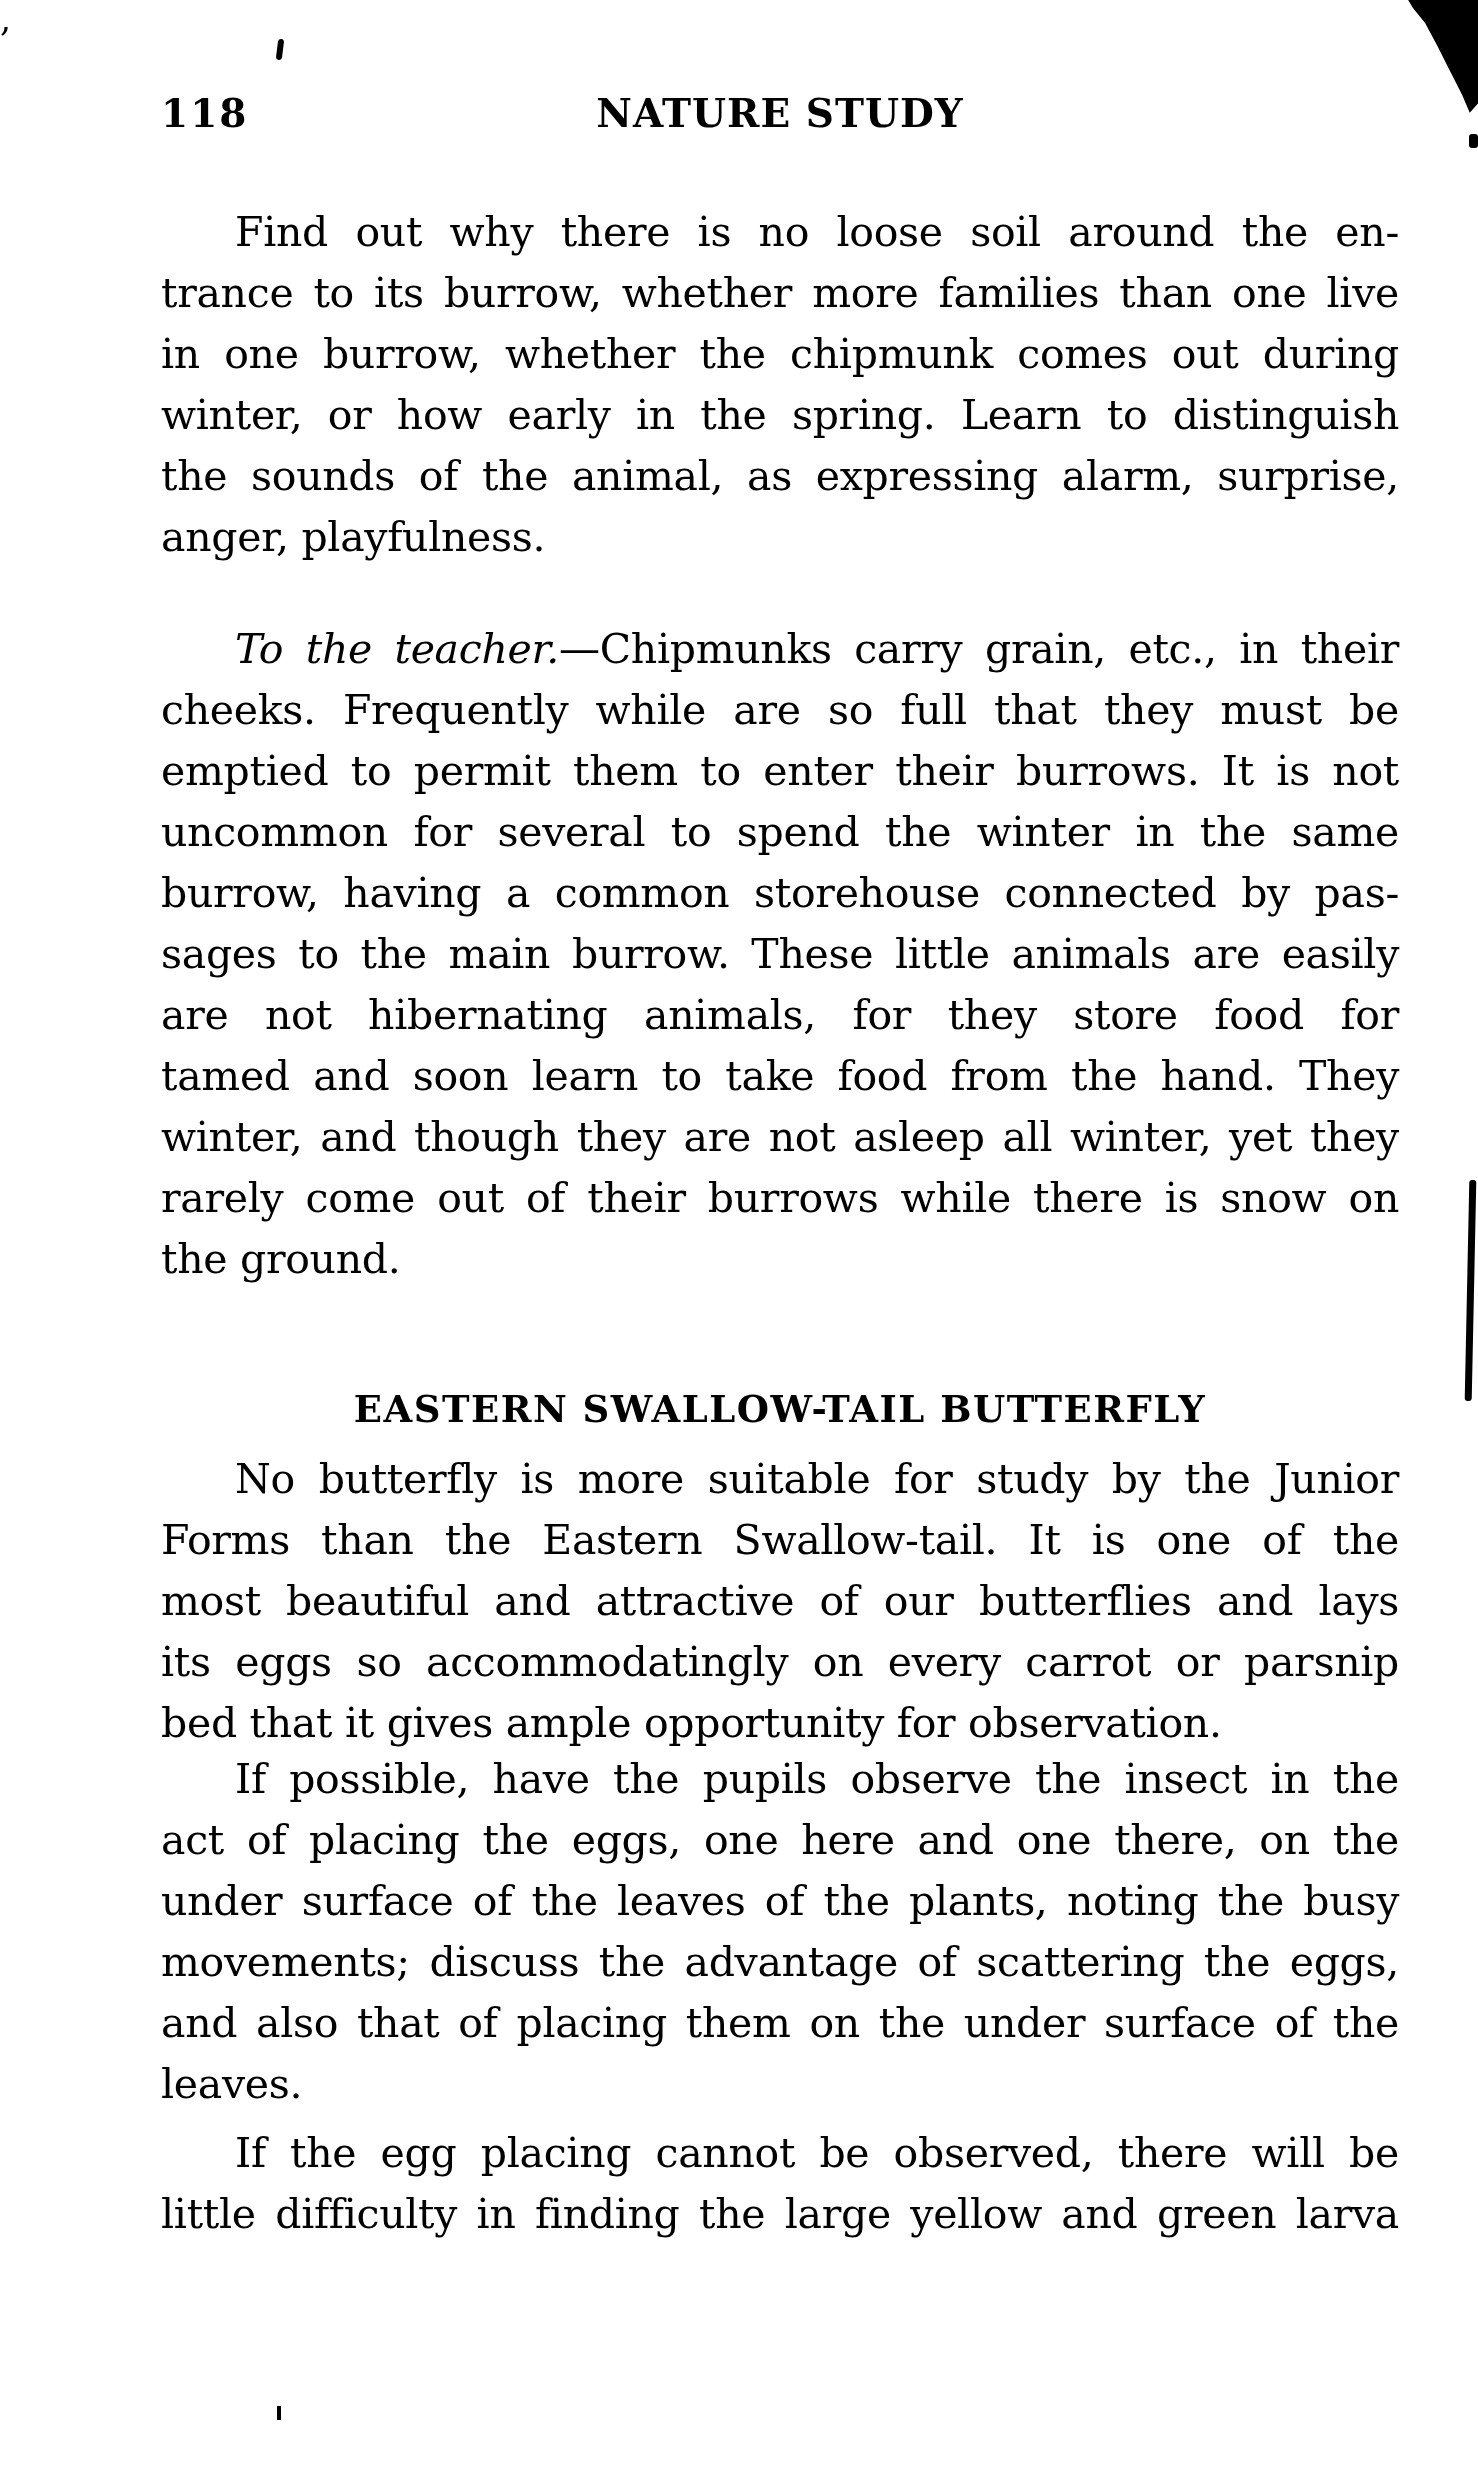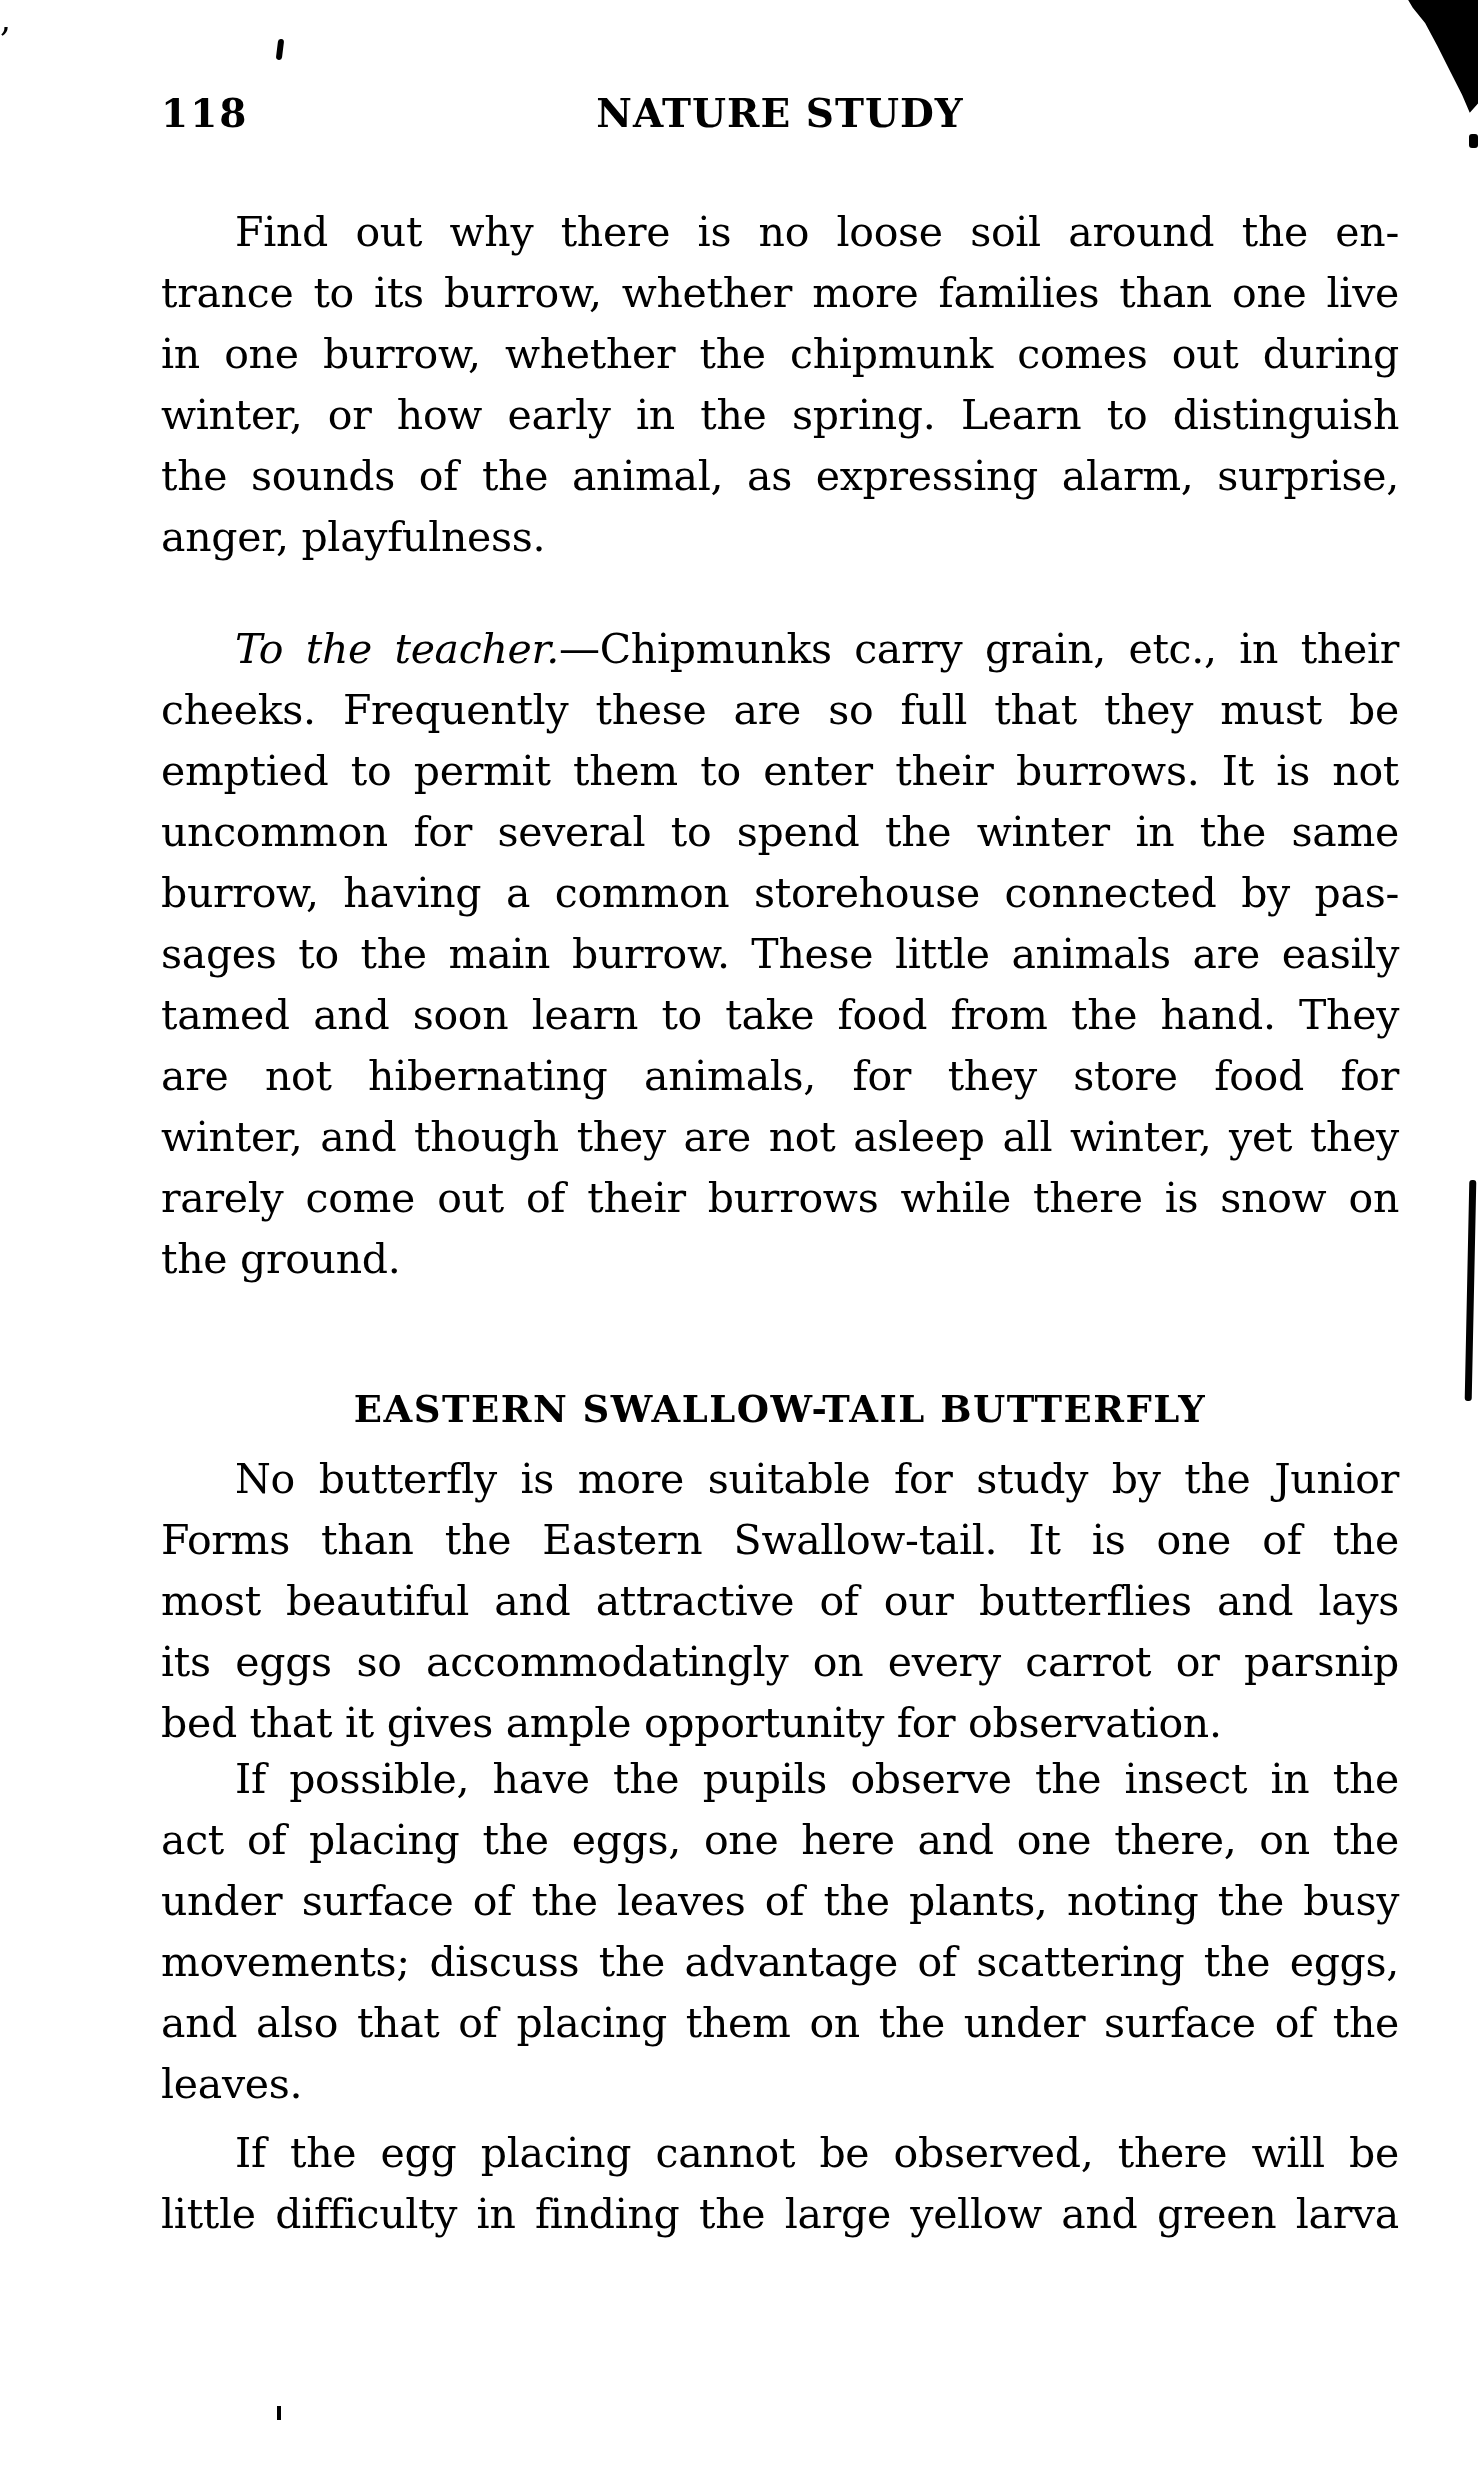--- a/index.html
+++ b/index.html
@@ -73,27 +73,27 @@
       <div class="line first">Find out why there is no loose soil around the en-</div>
       <div class="line">trance to its burrow, whether more families than one live</div>
       <div class="line">in one burrow, whether the chipmunk comes out during</div>
       <div class="line">winter, or how early in the spring.  Learn to distinguish</div>
       <div class="line">the sounds of the animal, as expressing alarm, surprise,</div>
       <div class="line last">anger, playfulness.</div>
     </div>
 
   <div class="para p2">
       <div class="line first"><i>To the teacher.</i>—Chipmunks carry grain, etc., in their</div>
-      <div class="line">cheeks.  Frequently these are so full that they must be</div>
+      <div class="line">cheeks.  Frequently while are so full that they must be</div>
       <div class="line">emptied to permit them to enter their burrows.  It is not</div>
       <div class="line">uncommon for several to spend the winter in the same</div>
       <div class="line">burrow, having a common storehouse connected by pas-</div>
       <div class="line">sages to the main burrow.  These little animals are easily</div>
+      <div class="line">are not hibernating animals, for they store food for</div>
       <div class="line">tamed and soon learn to take food from the hand.  They</div>
-      <div class="line">are not hibernating animals, for they store food for</div>
       <div class="line">winter, and though they are not asleep all winter, yet they</div>
       <div class="line">rarely come out of their burrows while there is snow on</div>
       <div class="line last">the ground.</div>
     </div>
 
   <h2 class="section-heading">EASTERN SWALLOW-TAIL BUTTERFLY</h2>
 
   <div class="para p3">
       <div class="line first">No butterfly is more suitable for study by the Junior</div>
       <div class="line">Forms than the Eastern Swallow-tail.  It is one of the</div>

